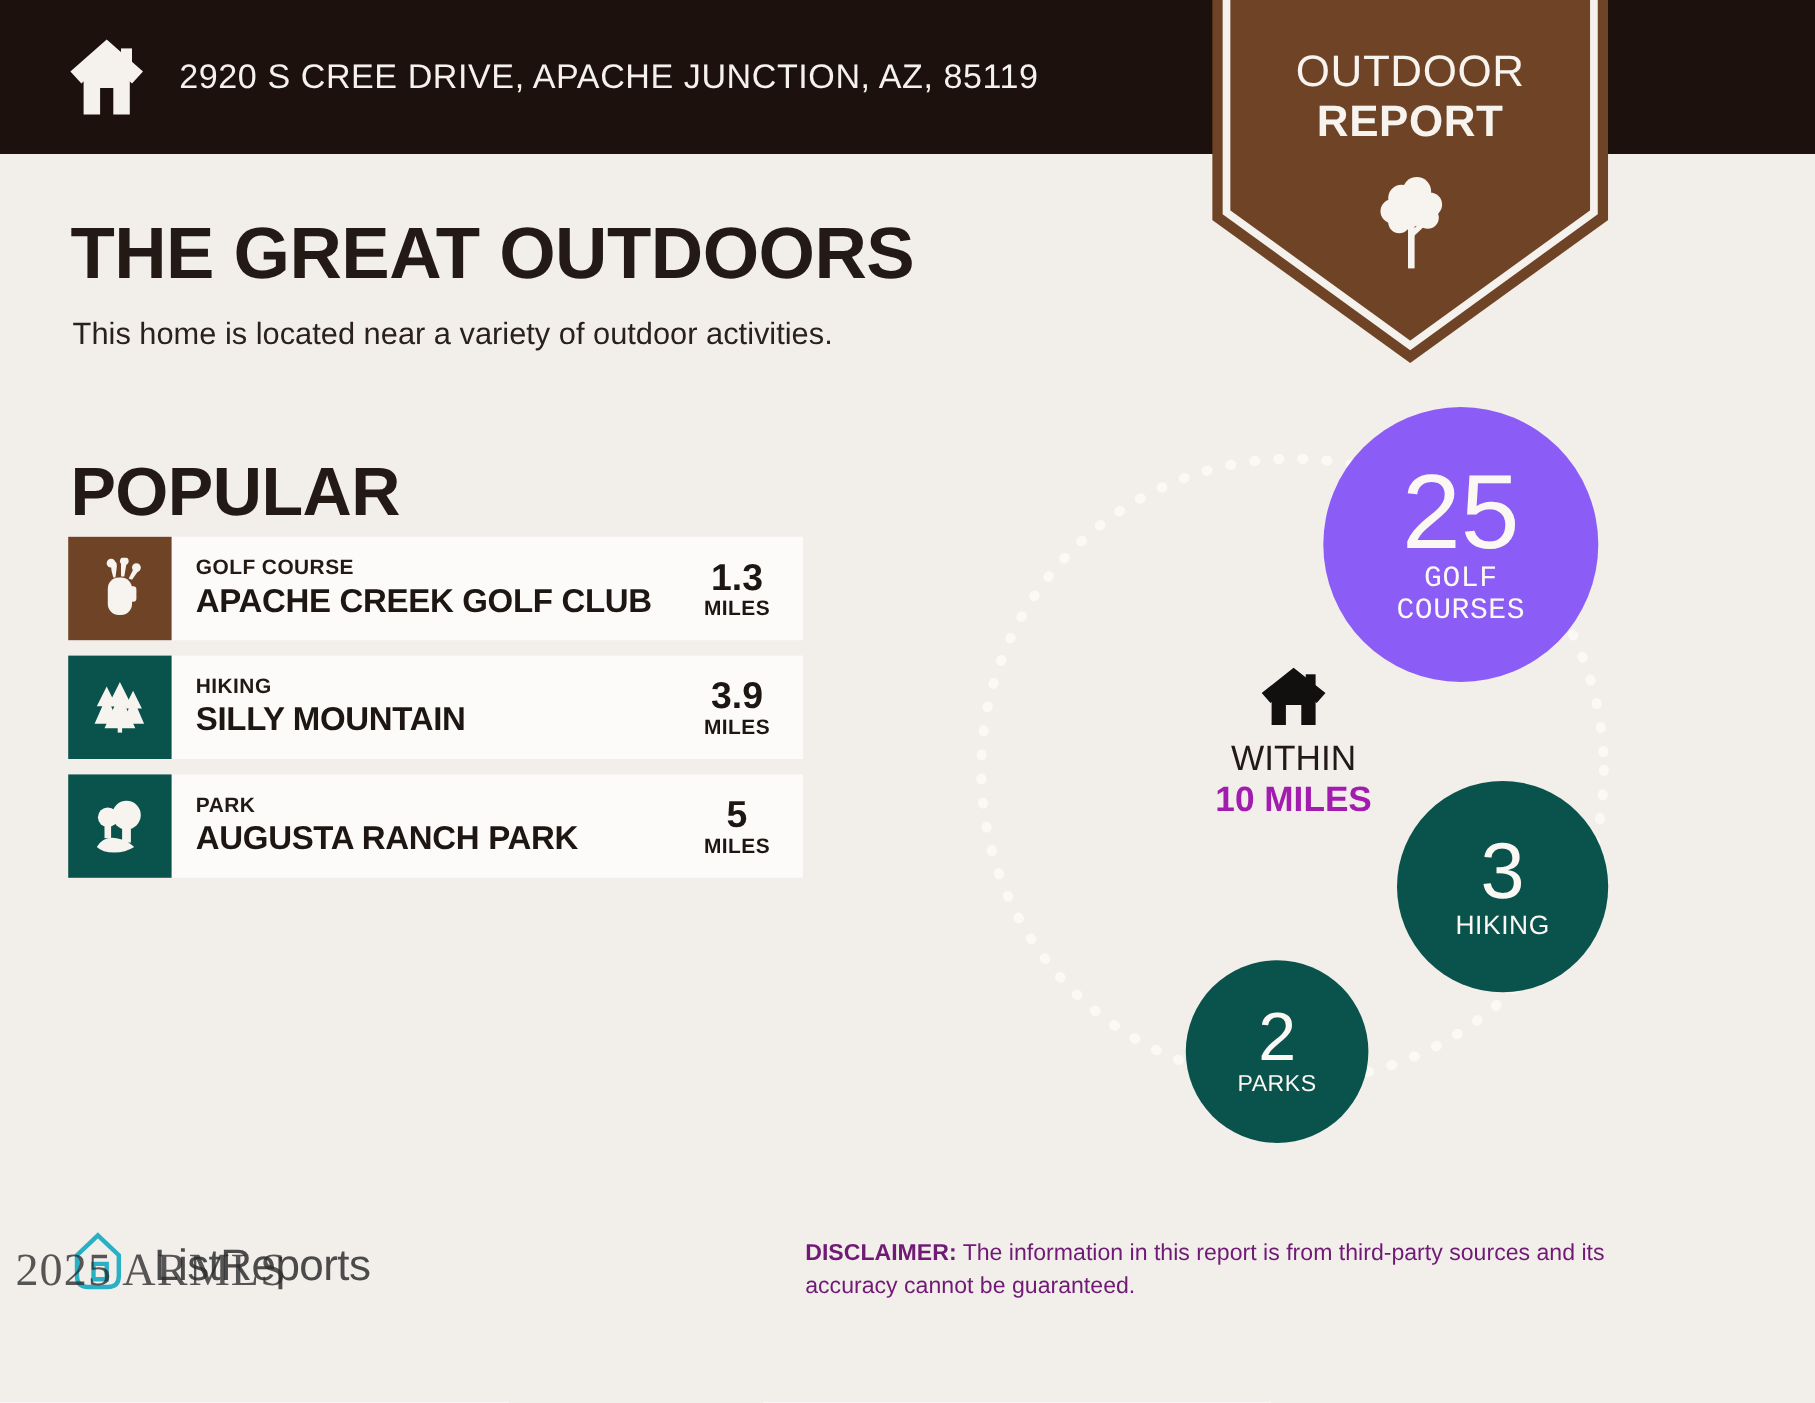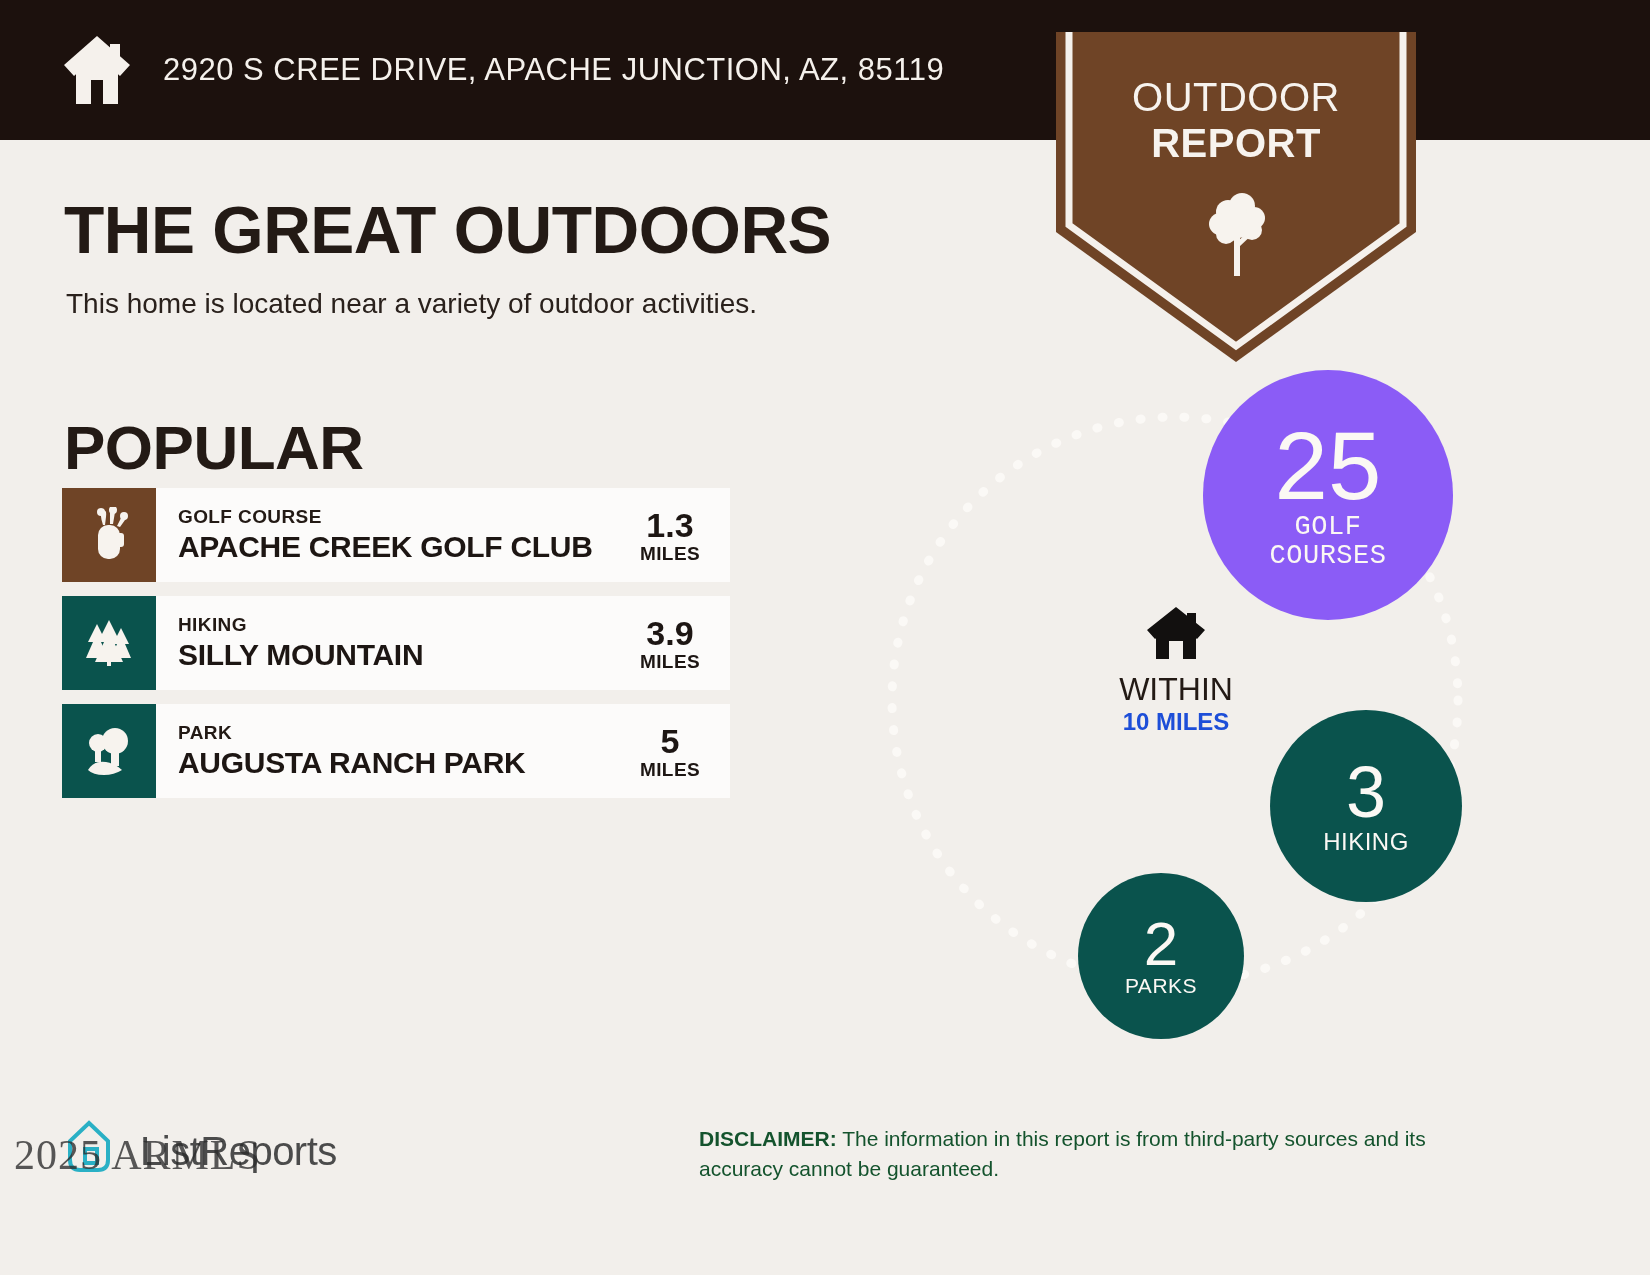--- a/index.html
+++ b/index.html
@@ -36,22 +36,22 @@
     font-size: 31px;
     letter-spacing: 0.5px;
     color: #f5f1ec;
     font-weight: 400;
     white-space: nowrap;
   }
 
   
   .badge {
     position: absolute;
-    left: 1056px; top: 0px;
-    width: 360px; height: 330px; margin-top: 32px;
+    left: 1102px; top: 0px;
+    width: 360px; height: 330px;
   }
   .badge svg { display:block; }
   .badge-text {
     position: absolute;
     left: 0; top: 42px;
     width: 360px;
     text-align: center;
     color: #f7f3ee;
     font-size: 40px;
     line-height: 1.15;
@@ -210,21 +210,21 @@
   .bubble-parks .b-lab { font-size: 21px; }
 
   .center-block {
     position: absolute;
     left: 196px; top: 245px;
     width: 270px;
     text-align: center;
   }
   .center-home-icon { width: 62px; height: 56px; margin: 0 auto 10px auto; display:block; }
   .center-l1 { font-size: 32px; color: #231a15; font-weight: 400; line-height: 1.15; }
-  .center-l2 { font-size: 24px; color: #1d4ed8; font-weight: 700; line-height: 1.15; }
+  .center-l2 { font-size: 32px; color: #a21caf; font-weight: 700; line-height: 1.15; }
 
   
   .lr-logo {
     position: absolute;
     left: 66px; top: 1120px;
     display: flex;
     align-items: flex-end;
     gap: 24px;
   }
   .lr-logo .lr-mark { width: 46px; height: 54px; margin-right: 4px; }
@@ -239,25 +239,25 @@
     left: 14px; top: 1131px;
     font-family: "Liberation Serif", serif;
     font-size: 42px;
     color: #2b2b2b;
     opacity: 0.78;
     letter-spacing: 1px;
     white-space: nowrap;
   }
   .disclaimer {
     position: absolute;
-    left: 699px; top: 1124px;
+    left: 732px; top: 1124px;
     width: 812px;
     font-size: 21px;
     line-height: 1.42;
-    color: #14532d;
+    color: #701a75;
   }
   .disclaimer b { font-weight: 700; }
 </style>
 </head>
 <body>
 
 <div class="page">
 
   <div class="header-bar">
     <svg class="header-home-icon" viewBox="0 0 70 72">

